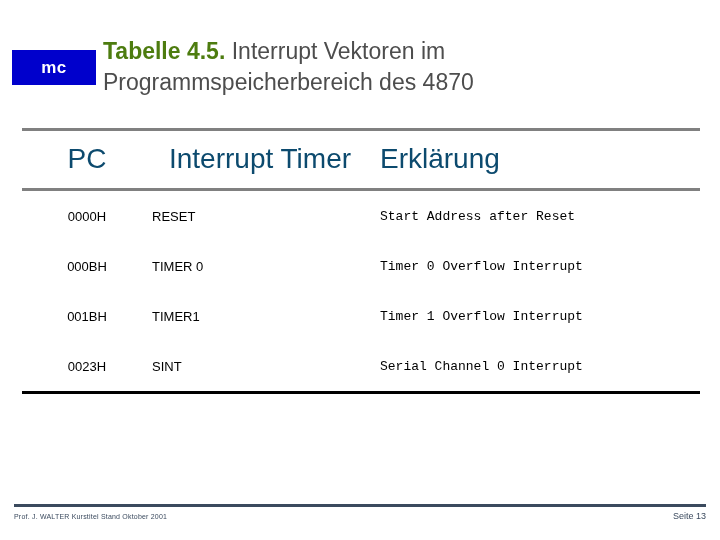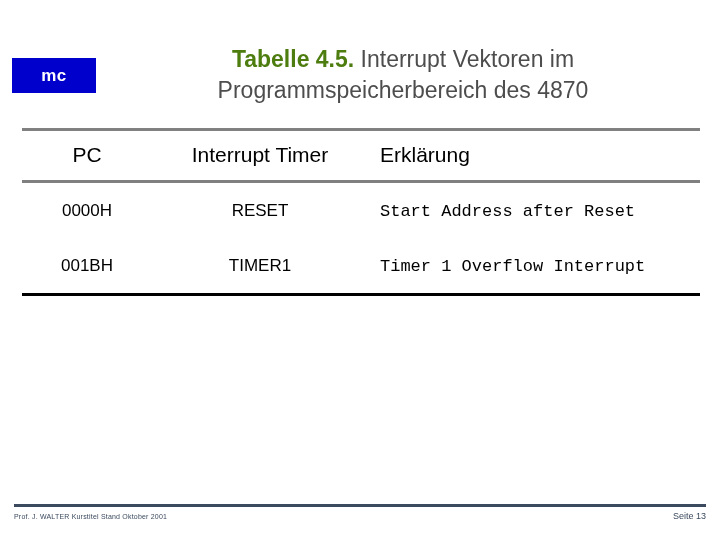--- a/index.html
+++ b/index.html
@@ -20,24 +20,23 @@
   .slide {
     position: absolute;
     inset: 0;
     background: #ffffff;
   }
 
   
   .header {
     position: absolute;
     left: 0;
-    top: 8px;
+    top: 0;
     width: 680px;
     height: 120px;
-    text-align: center;
   }
   .logo-box {
     position: absolute;
     left: 12px;
     top: 50px;
     width: 84px;
     height: 35px;
     background: #0000CC;
     display: flex;
     align-items: center;
@@ -75,42 +74,42 @@
   table.vectors {
     width: 678px;
     border-collapse: collapse;
     table-layout: fixed;
   }
   table.vectors col.c-pc    { width: 130px; }
   table.vectors col.c-name  { width: 216px; }
   table.vectors col.c-desc  { width: 332px; }
 
   table.vectors thead th {
-    font-size: 21px;
+    font-size: 28px;
     font-weight: normal;
-    color: #000000;
+    color: #0c4a6e;
     padding: 12px 0 13px 0;
     border-top: 3px solid #808080;
     border-bottom: 3px solid #808080;
     text-align: center;
     vertical-align: middle;
   }
   table.vectors thead th.th-pc   { text-align: center; padding-left: 0; }
   table.vectors thead th.th-name { text-align: center; }
   table.vectors thead th.th-desc { text-align: left; padding-left: 12px; }
 
   table.vectors tbody td {
-    font-size: 17px;
+    font-size: 13px;
     color: #000000;
     padding: 18px 0 17px 0;
     vertical-align: middle;
     border: 0;
   }
   table.vectors tbody td.td-pc   { text-align: center; }
-  table.vectors tbody td.td-name { text-align: center; }
+  table.vectors tbody td.td-name { }
   table.vectors tbody td.td-desc { text-align: left; padding-left: 12px; font-family: Liberation Mono, monospace; }
 
   table.vectors tbody tr:last-child td {
     border-bottom: 3px solid #000000;
   }
 
   
   .footer-rule {
     position: absolute;
     left: 14px;
@@ -166,23 +165,33 @@
           <th class="th-desc">Erklärung</th>
         </tr>
       </thead>
       <tbody>
         <tr>
           <td class="td-pc">0000H</td>
           <td class="td-name">RESET</td>
           <td class="td-desc">Start Address after Reset</td>
         </tr>
         <tr>
+          <td class="td-pc">000BH</td>
+          <td class="td-name">TIMER 0</td>
+          <td class="td-desc">Timer 0 Overflow Interrupt</td>
+        </tr>
+        <tr>
           <td class="td-pc">001BH</td>
           <td class="td-name">TIMER1</td>
           <td class="td-desc">Timer 1 Overflow Interrupt</td>
+        </tr>
+        <tr>
+          <td class="td-pc">0023H</td>
+          <td class="td-name">SINT</td>
+          <td class="td-desc">Serial Channel 0 Interrupt</td>
         </tr>
       </tbody>
     </table>
   </div>
 
   <div class="footer-rule"></div>
   <div class="footer-left">Prof. J. WALTER  Kurstitel  Stand Oktober 2001</div>
   <div class="footer-right">Seite 13</div>
 
 </div>

